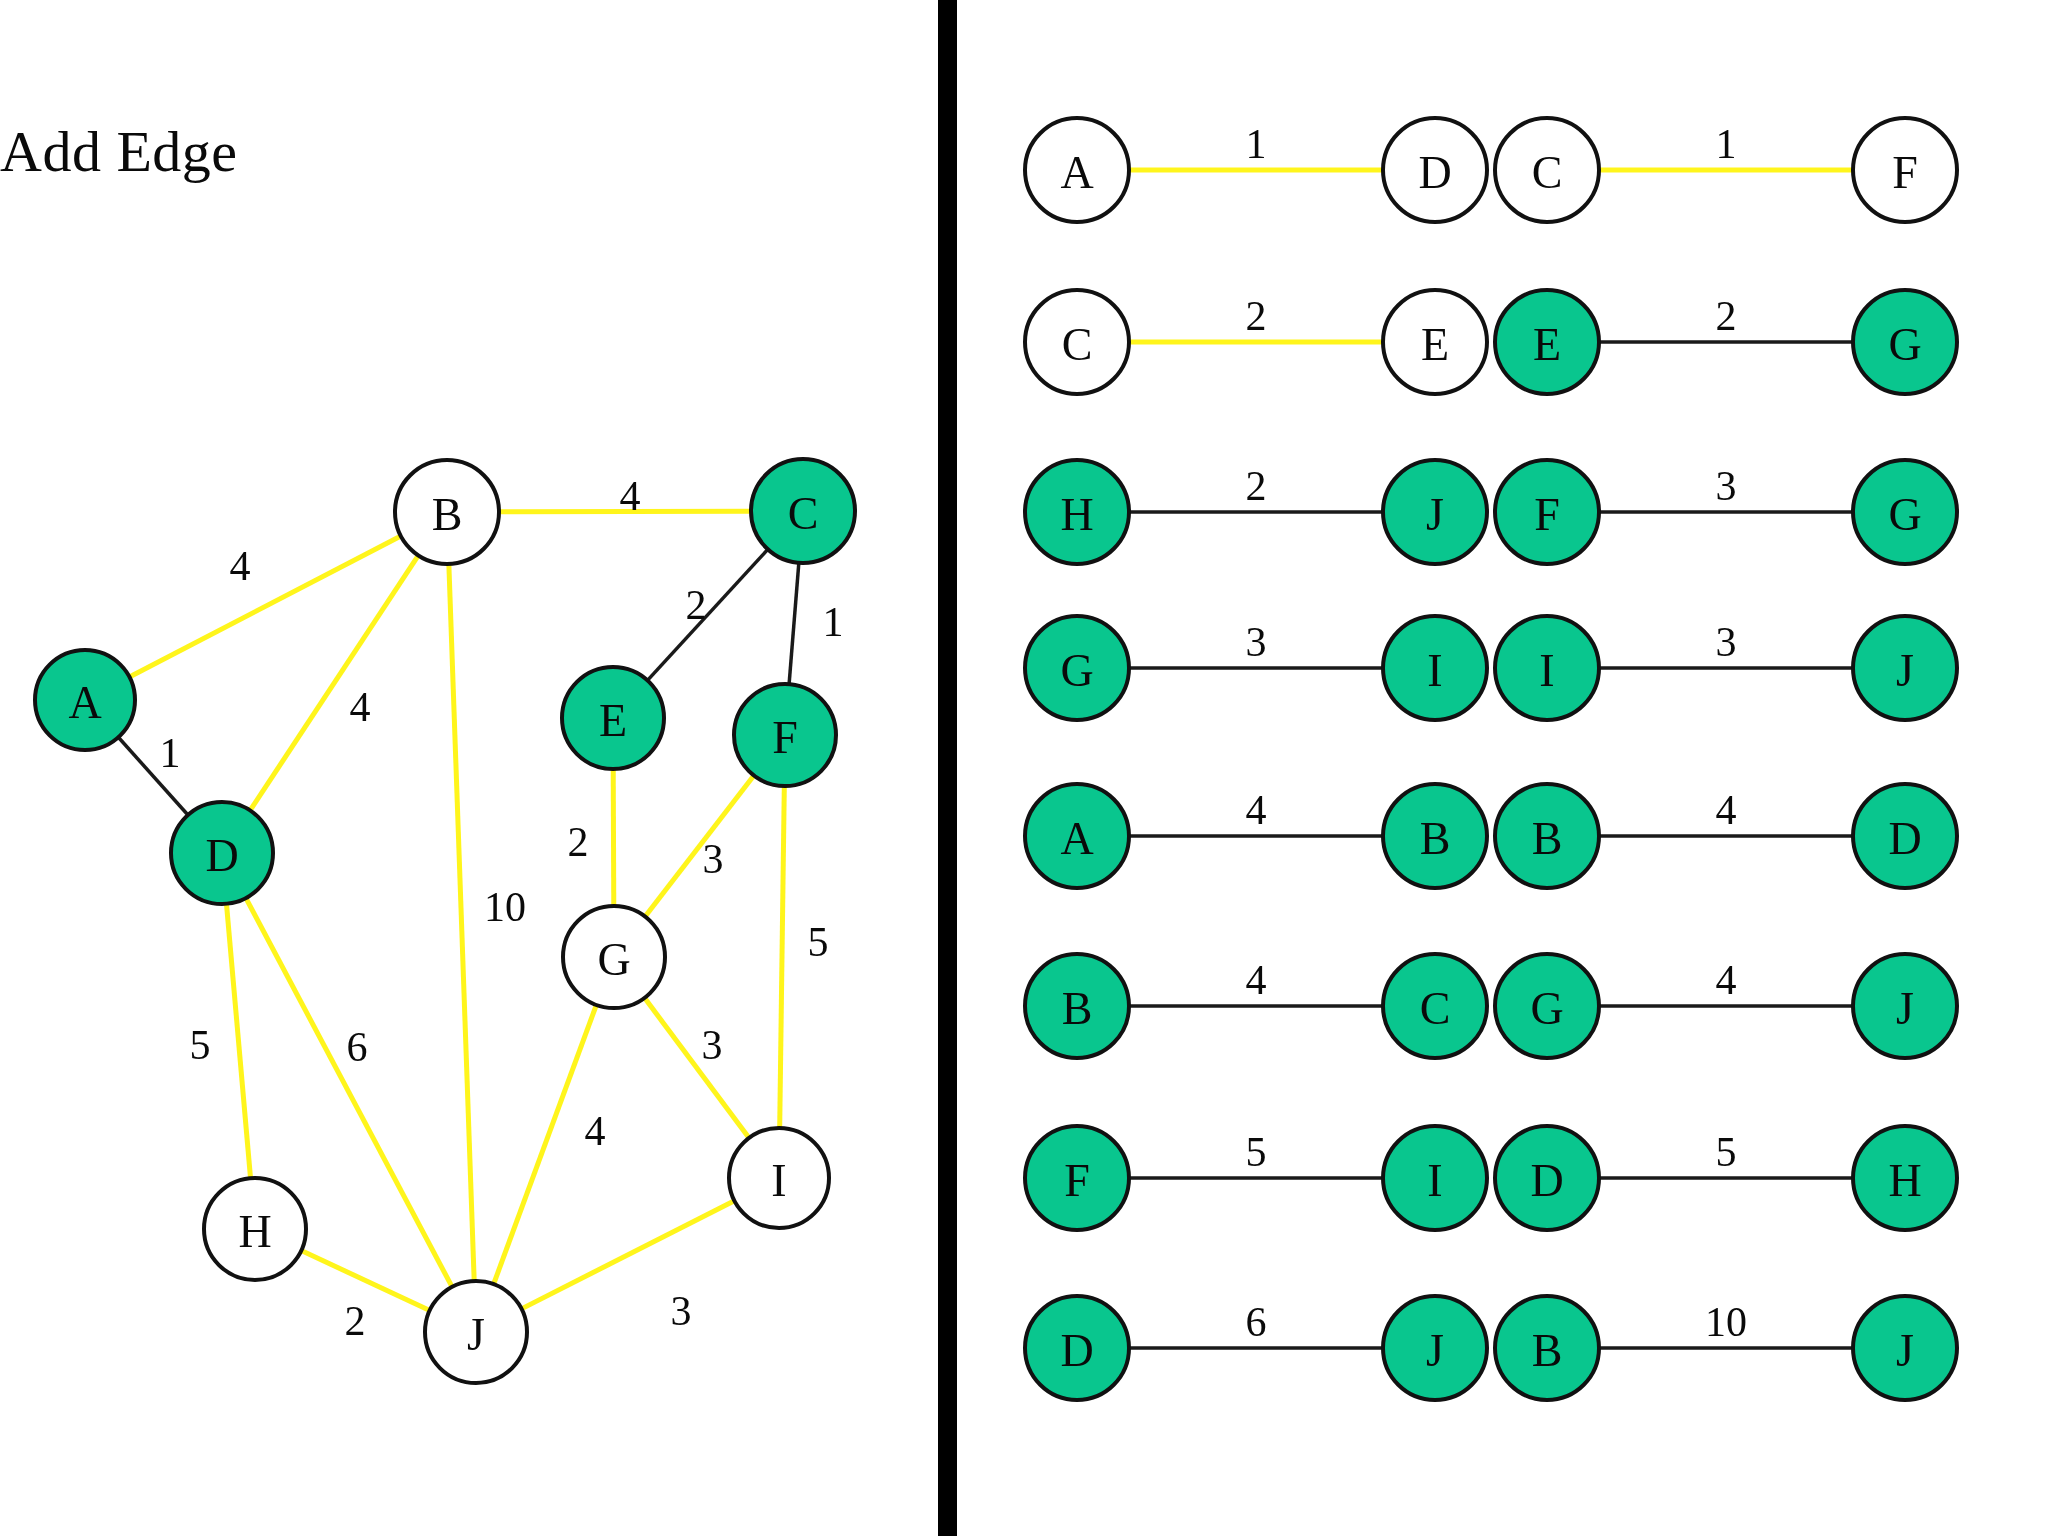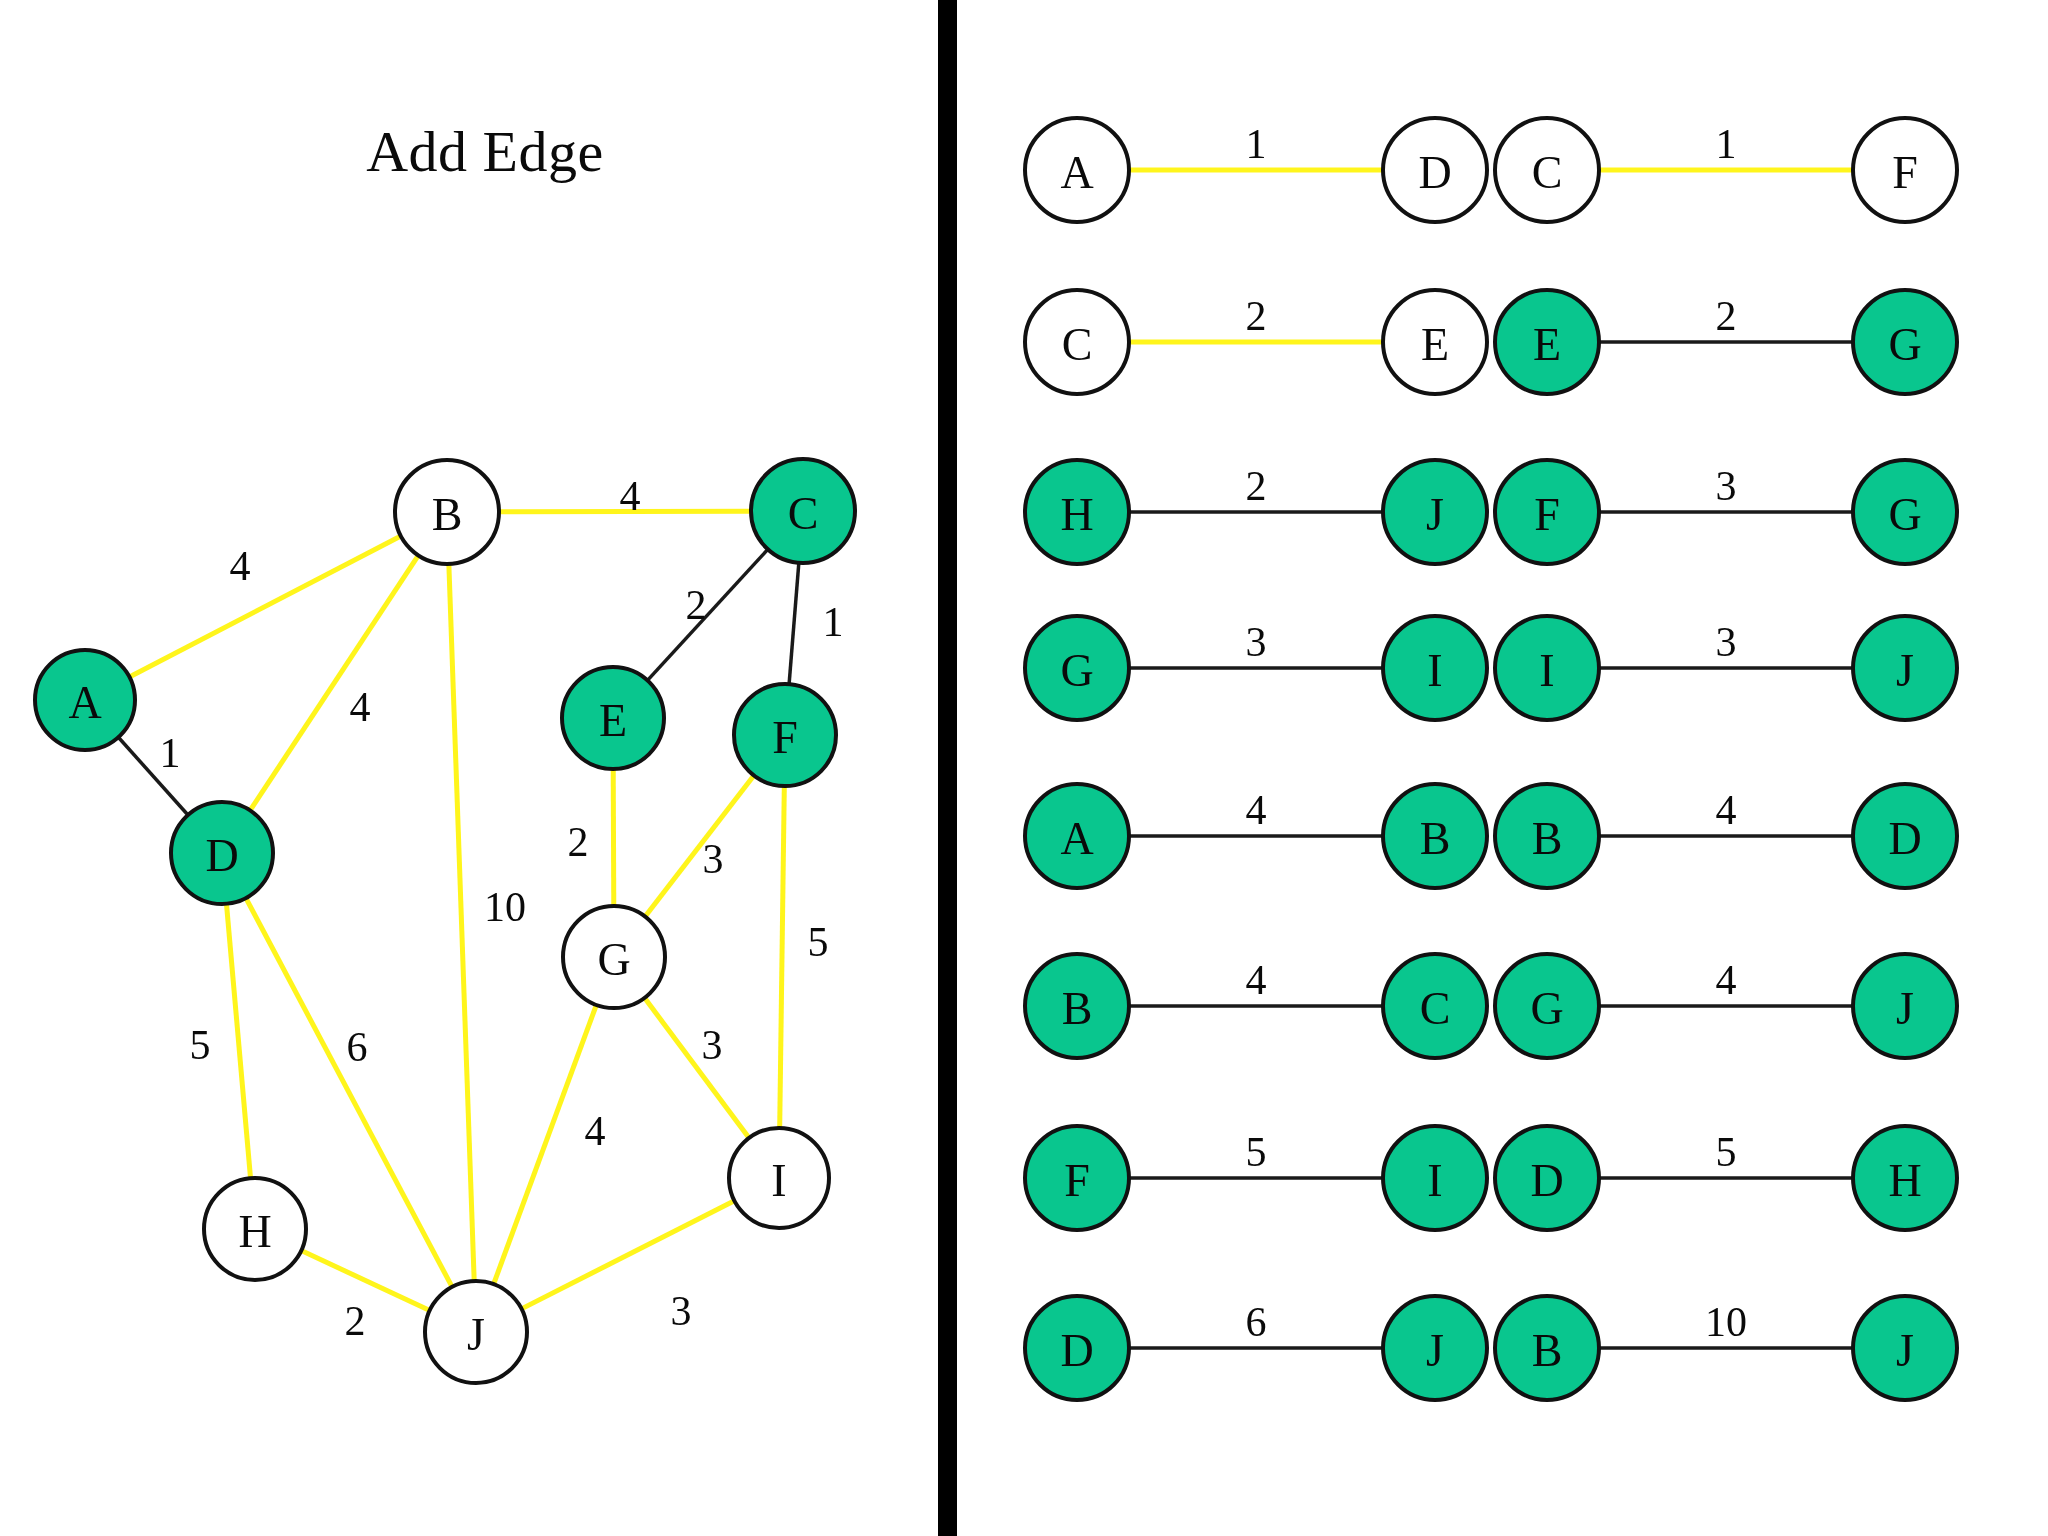--- a/index.html
+++ b/index.html
@@ -33,26 +33,25 @@
   #left-panel {
     position: absolute;
     left: 0; top: 0;
     width: 938px; height: 1536px;
   }
   #graph-title {
     position: absolute;
     left: 0;
     top: 118px;
     width: 938px;
-    text-align: center;
+    text-align: left;
     font-size: 58px;
     color: #0a0a0a;
     font-family: "Liberation Serif", "DejaVu Serif", serif;
     letter-spacing: 0.5px;
-    padding-left: 16px;
   }
   #graph-svg {
     position: absolute;
     left: 0; top: 0;
     width: 938px; height: 1536px;
   }
   
   #right-panel {
     position: absolute;
     left: 957px; top: 0;

